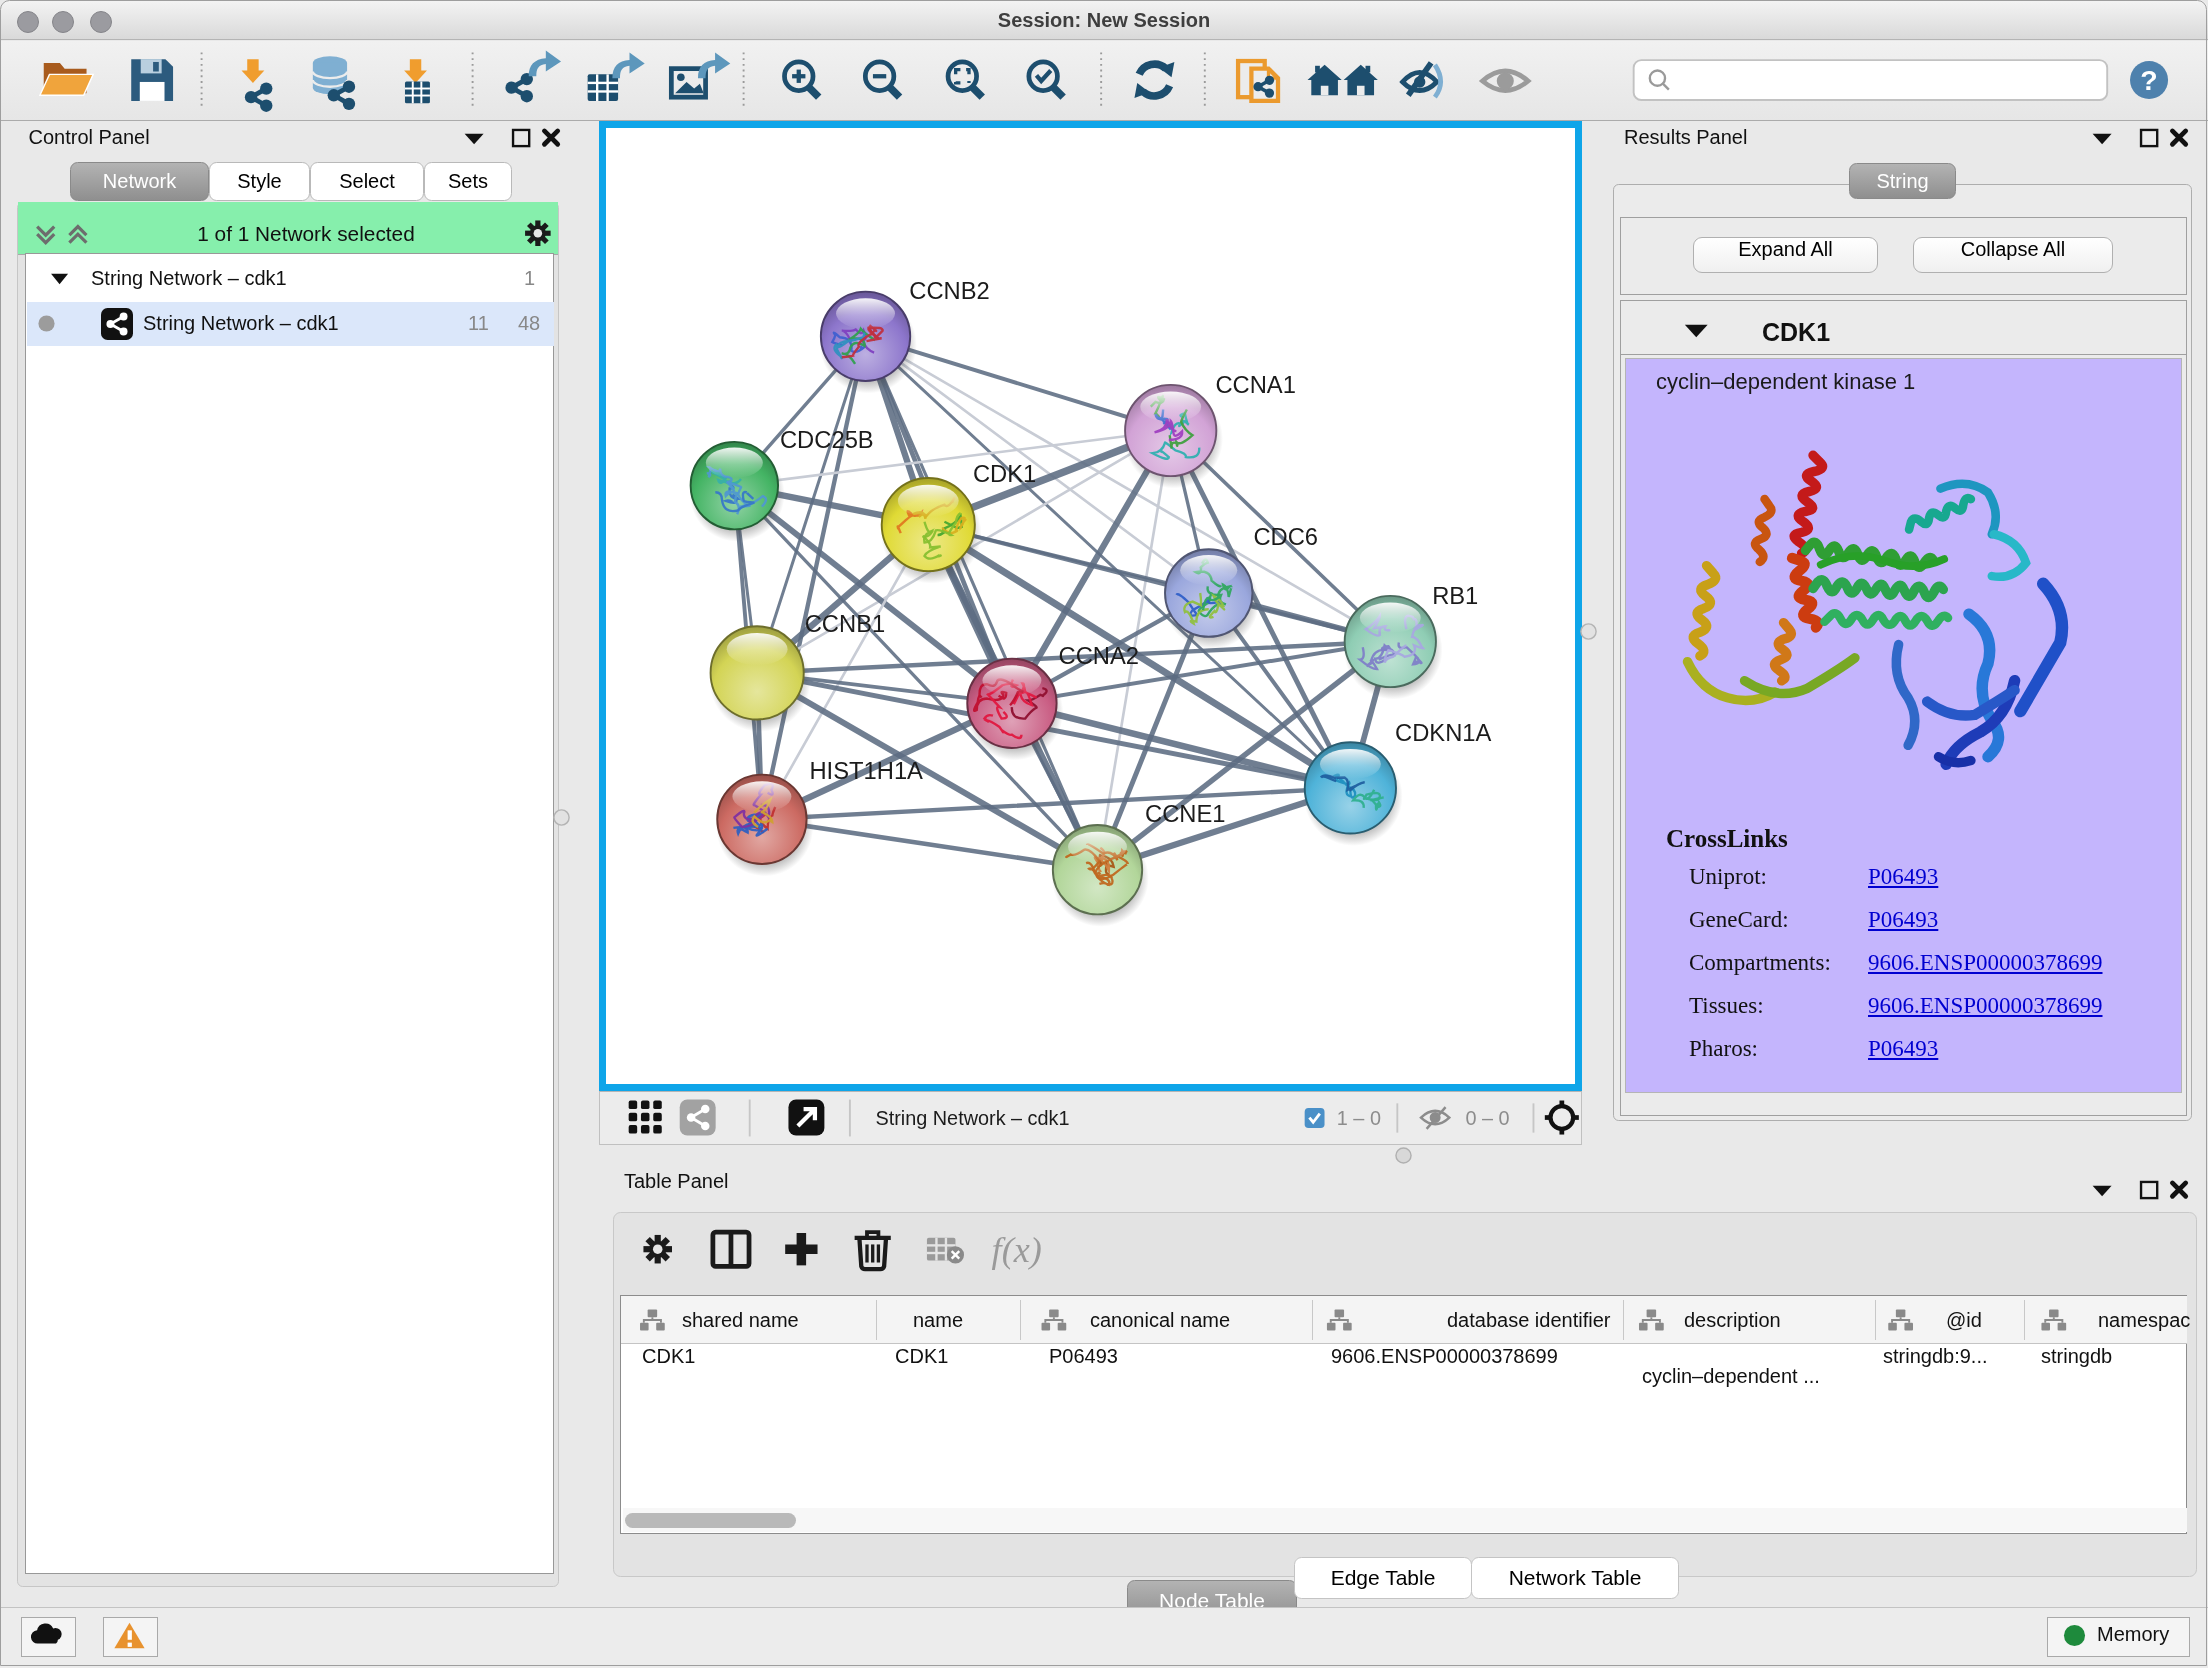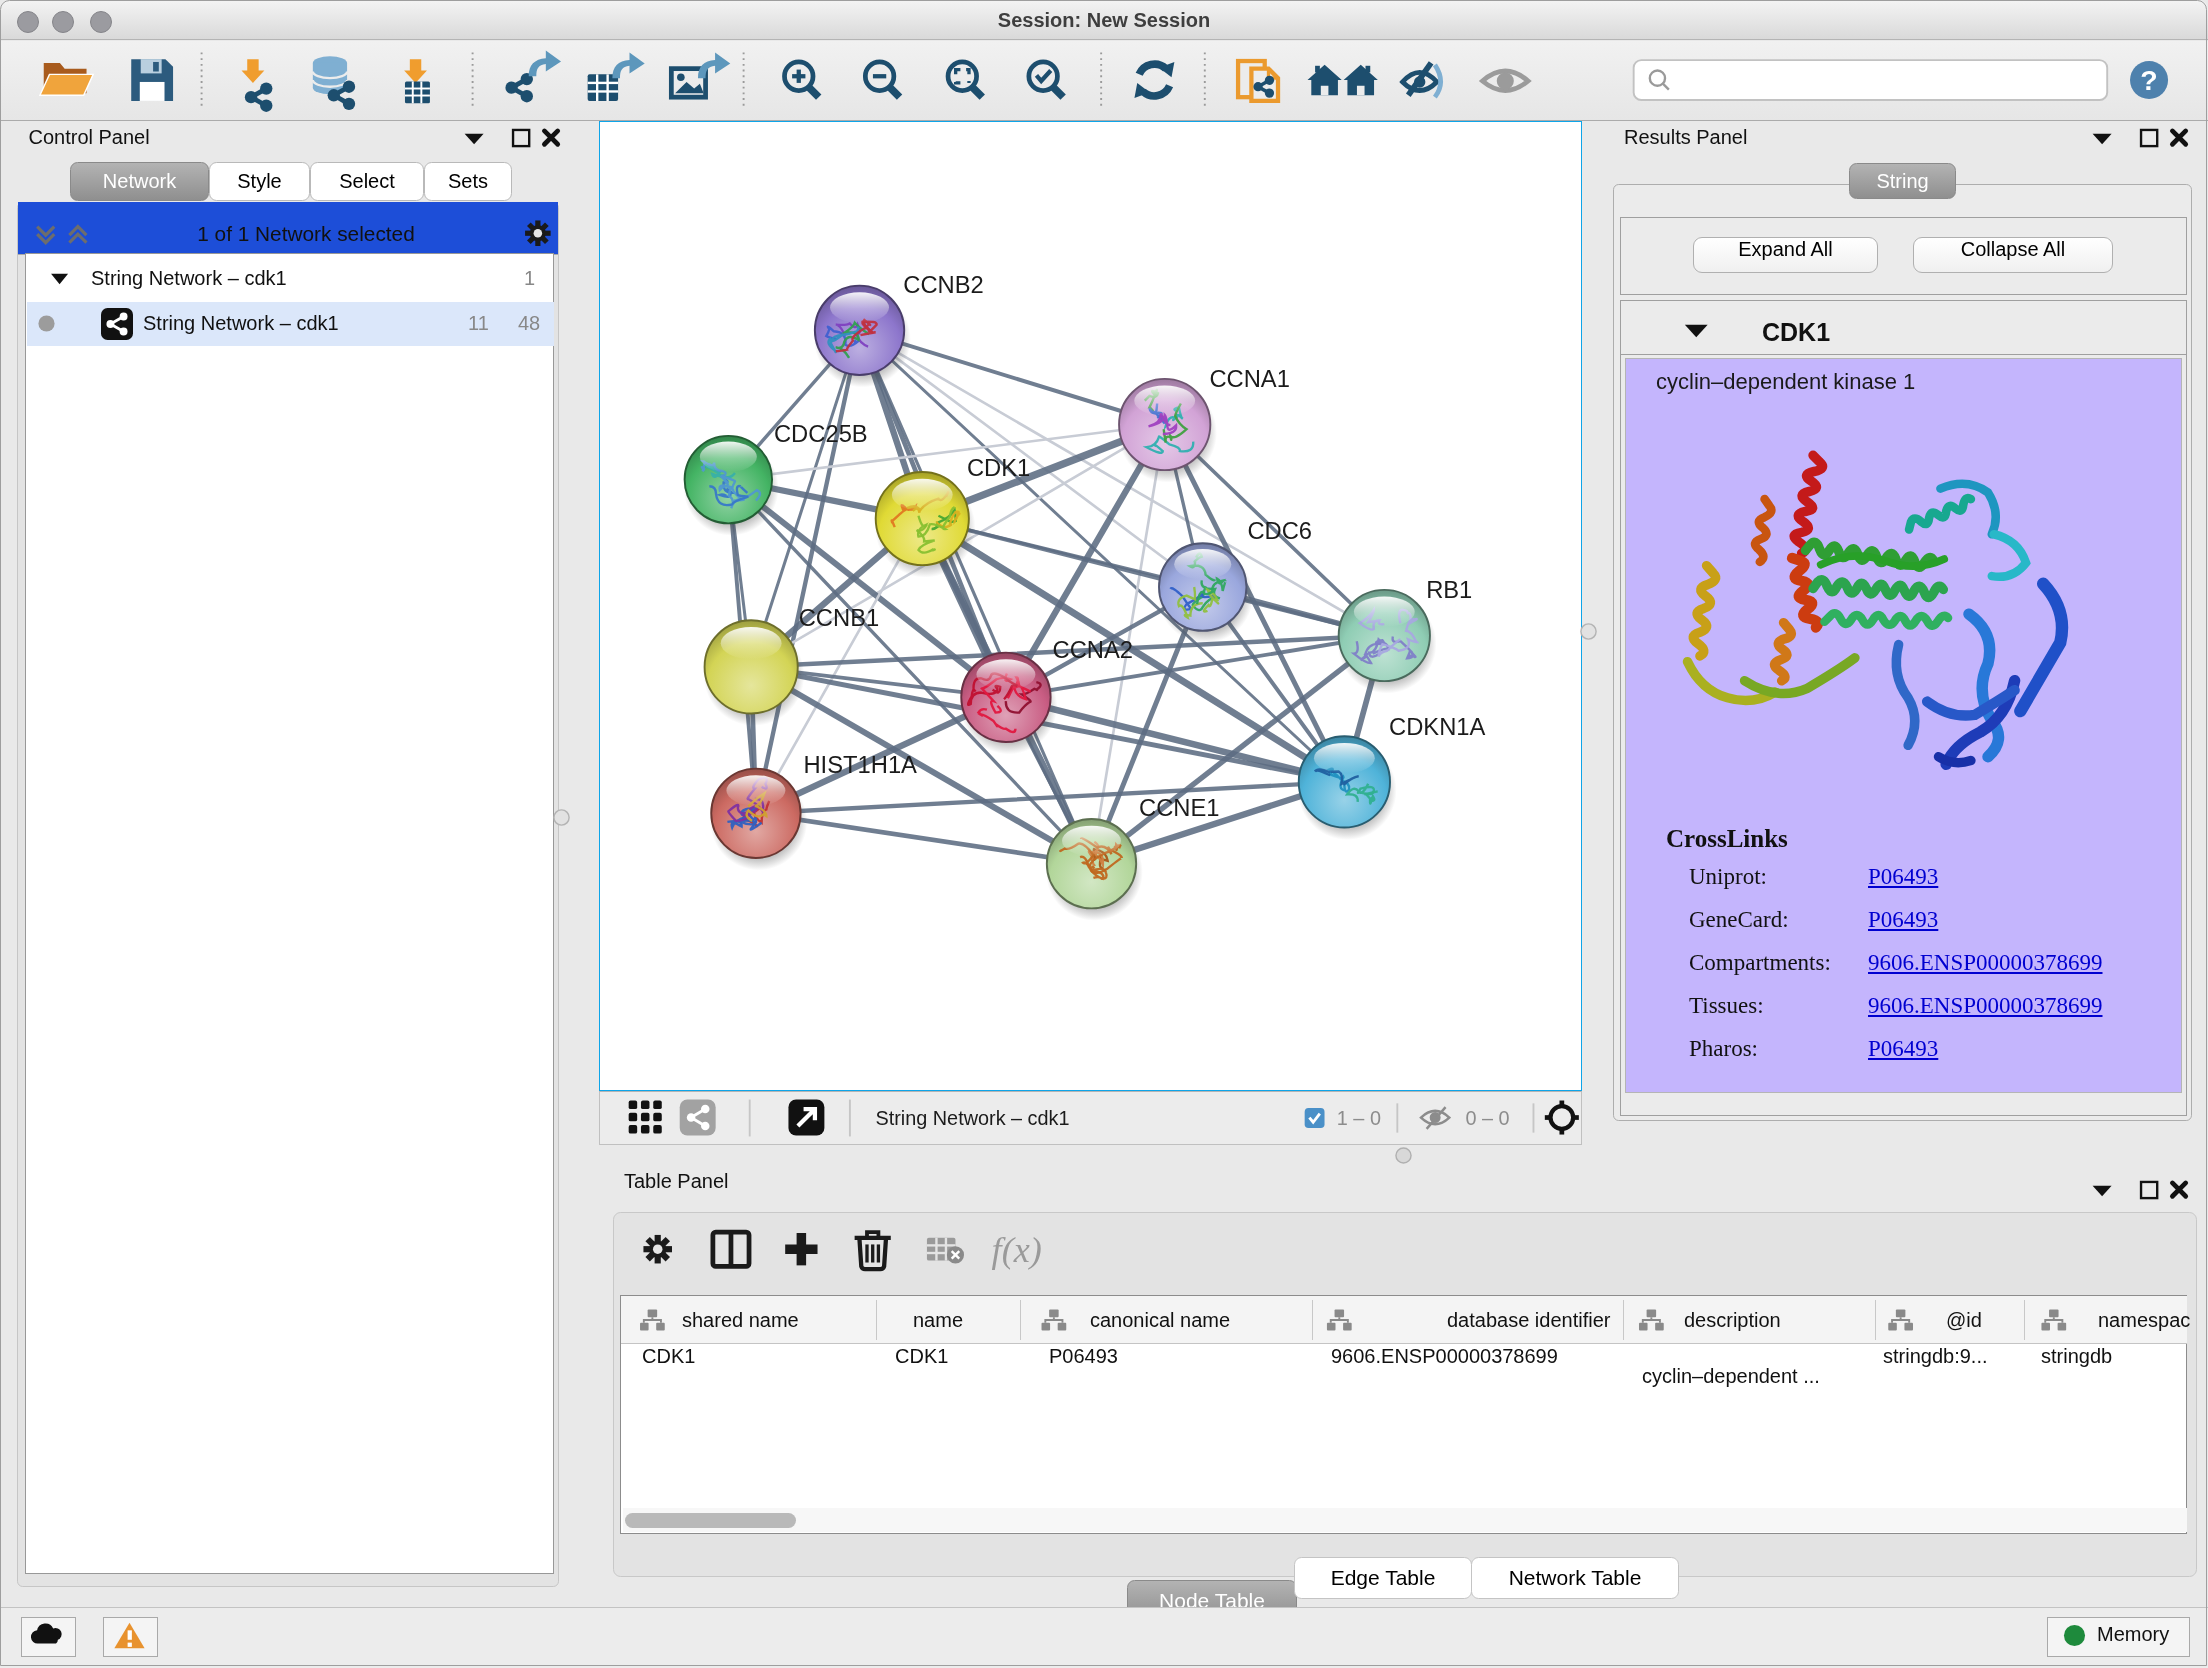--- a/index.html
+++ b/index.html
@@ -16,25 +16,25 @@
 #toolbar { left:0; top:41px; width:2208px; height:80px; background:linear-gradient(#f1f1f1,#e6e6e6); border-bottom:1px solid #ababab; }
 
 .ptitle { font-size:20px; color:#111; }
 
 .tab { position:absolute; height:39px; border:1px solid #b9b9b9; background:#fff; color:#000;
   font-size:20px; text-align:center; line-height:37px; border-radius:7.6px; }
 .tabsel { background:linear-gradient(#b3b3b3,#8f8f8f); color:#fff; border-color:#8a8a8a; }
 
 #cp-sub { left:17px; top:202px; width:542px; height:1385px; background:#e3e3e3;
   border:1px solid #c6c6c6; border-radius:5.7px; }
-#cp-head { left:18px; top:202px; width:540px; height:53px; background:#1d4ed8; border-bottom:1px solid #a8a8a8; }
+#cp-head { left:18px; top:202px; width:540px; height:53px; background:#86efac; border-bottom:1px solid #a8a8a8; }
 #cp-list { left:25px; top:253px; width:529px; height:1321px; background:#fff; border:1px solid #989898; }
 .cprow { position:absolute; width:527px; height:44px; font-size:20px; color:#111; }
 
-#canvas { left:599px; top:121px; width:983px; height:970px; background:#fff; border:1px solid #0ea5e9; }
+#canvas { left:599px; top:121px; width:983px; height:970px; background:#fff; border:7px solid #0ea5e9; }
 #nettb { left:599px; top:1091px; width:983px; height:54px; background:#ececec;
   border:1px solid #c0c0c0; border-top:1px solid #b5b5b5; }
 
 #rp-outer { left:1613px; top:184px; width:579px; height:937px; background:#ebebeb;
   border:1px solid #adadad; border-radius:5.7px; }
 #rp-expbox { left:1620px; top:217px; width:567px; height:78px; background:#ebebeb; border:1px solid #9f9f9f; }
 #rp-cdkbox { left:1620px; top:300px; width:567px; height:816px; background:#ebebeb; border:1px solid #9f9f9f; }
 #rp-content { left:1625px; top:358px; width:557px; height:735px; background:#c4b5fd; border:1px solid #b5b5b5; }
 .rbtn { position:absolute; height:36px; background:linear-gradient(#ffffff,#f0f0f0); border:1px solid #b0b0b0;
   border-radius:9px; font-size:20px; text-align:center; }

